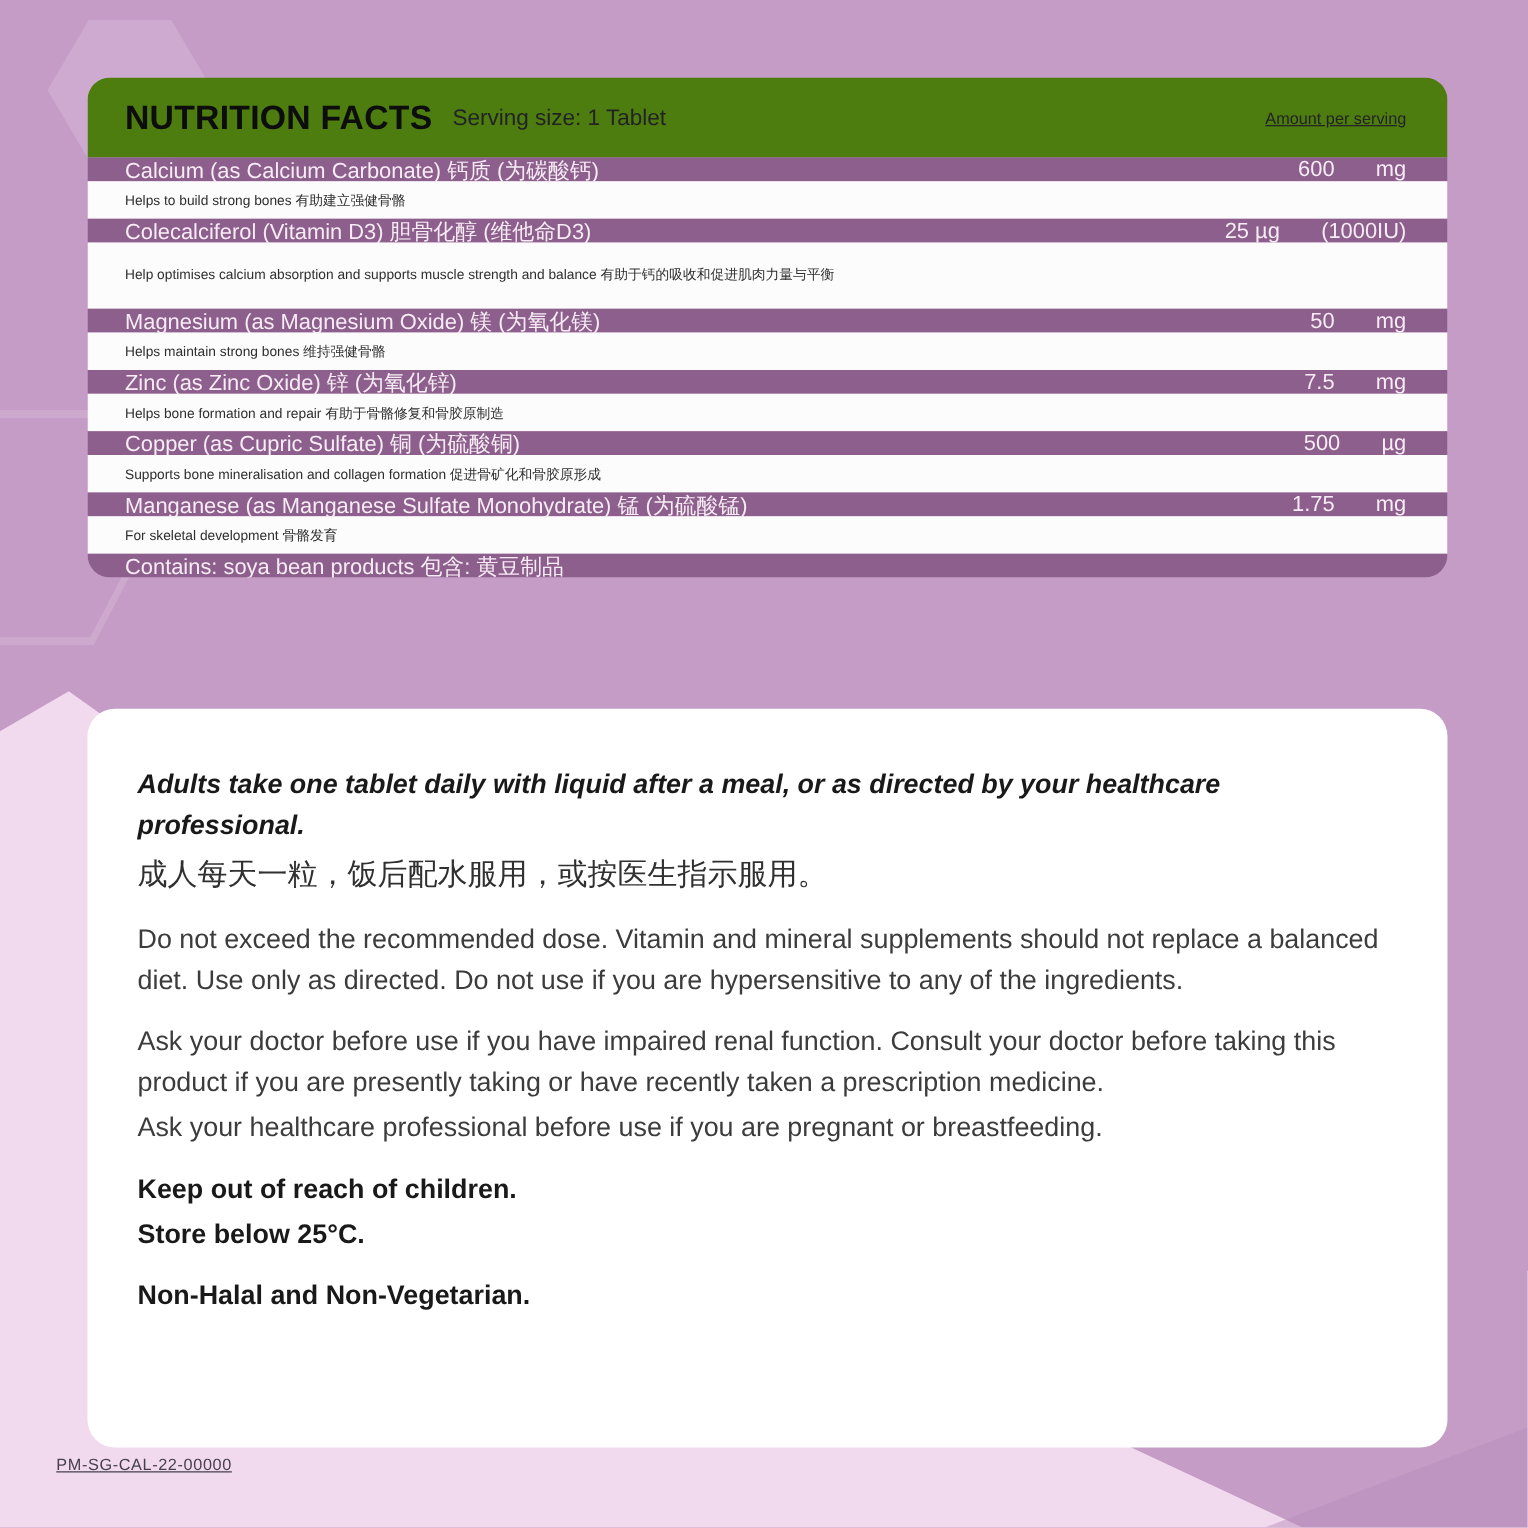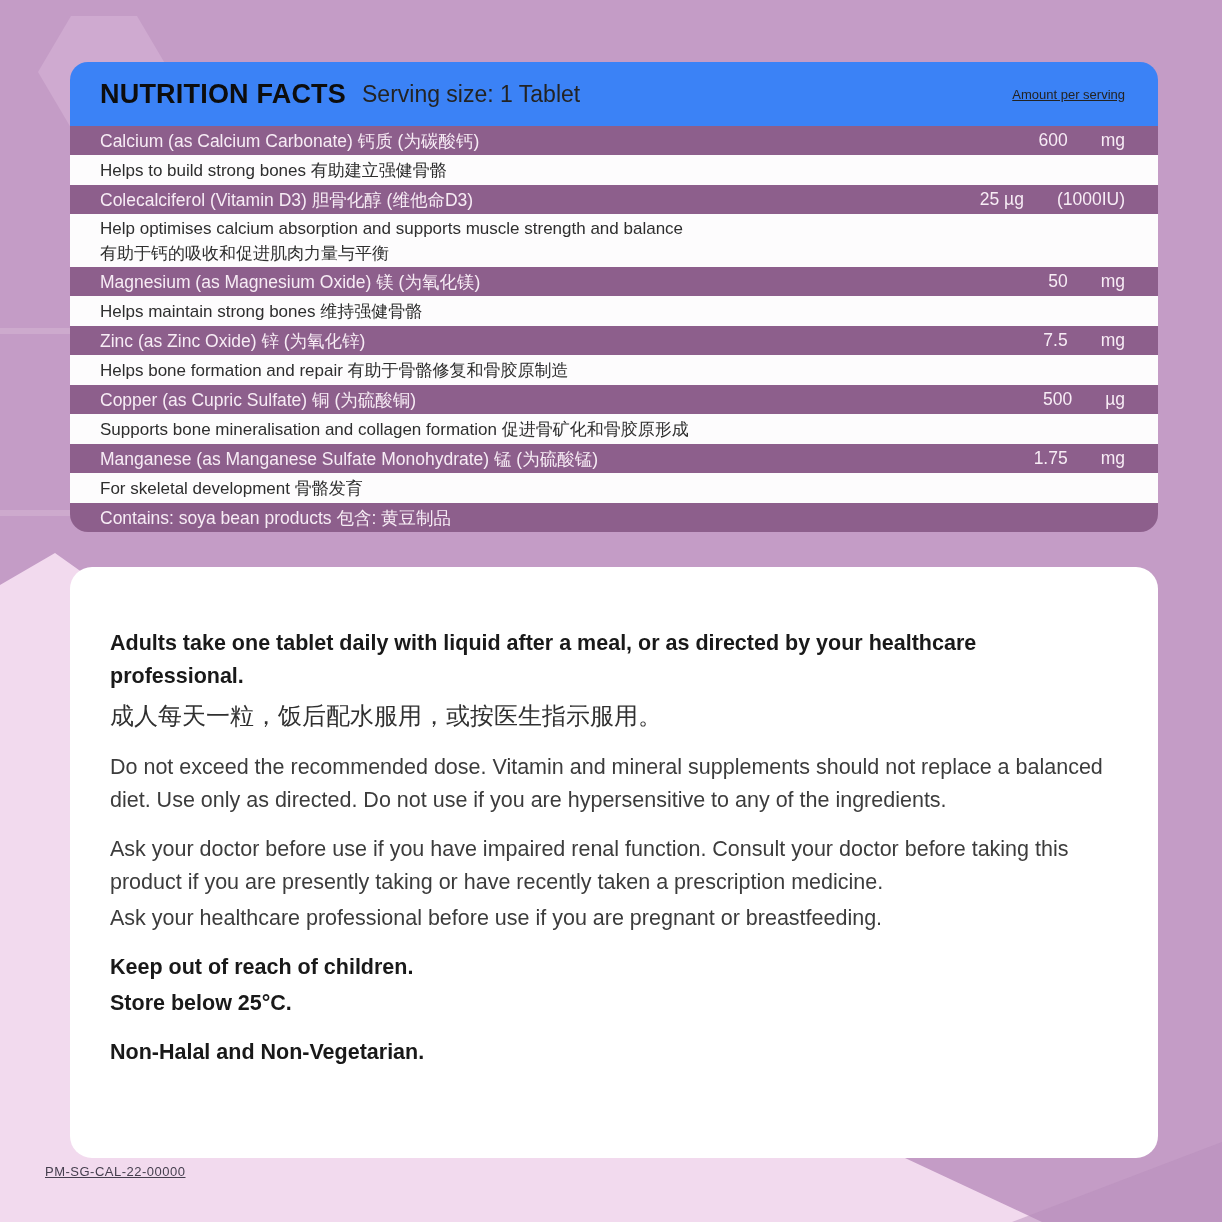--- a/index.html
+++ b/index.html
@@ -22,41 +22,41 @@
     position:absolute; right:0; bottom:0; width:210px; height:80px;
     background:#b88dbb; opacity:.5;
     clip-path:polygon(100% 0,100% 100%,0 100%);
   }
   
   .p1 {
     position:absolute; left:70px; top:62px; width:1088px;
     border-radius:18px; overflow:hidden;
   }
   .p1 .head {
-    background:#3b82f6; height:64px; display:flex; align-items:center;
+    background:#4d7c0f; height:64px; display:flex; align-items:center;
     padding:0 33px 0 30px;
   }
   .head .title { font-weight:bold; font-size:27px; letter-spacing:.2px; color:#0d0d0d; white-space:nowrap; }
-  .head .serving { font-size:23px; color:#232323; margin-left:16px; white-space:nowrap;text-align:right; }
+  .head .serving { font-size:18px; color:#232323; margin-left:16px; white-space:nowrap;text-align:right; }
   .head .amount-h { margin-left:auto; font-size:13px; color:#232323; white-space:nowrap;text-decoration:underline; }
   .row { display:flex; align-items:center; padding:0 33px 0 30px; box-sizing:border-box; }
-  .row.nutrient { background:#8d5f8c; color:#f7ecf5; height:29px; font-size:17.5px; }
-  .row.desc { background:#fdfcfd; color:#2e2e2e; height:30px; font-size:17px; }
+  .row.nutrient { background:#8d5f8c; color:#f7ecf5; height:19px; font-size:17.5px; }
+  .row.desc { background:#fdfcfd; color:#2e2e2e; height:30px; font-size:11px; }
   .row.desc.two { height:53px; }
   .row.desc.two .dtext { max-width:600px; line-height:25px; }
   .amt { margin-left:auto; display:flex; gap:33px; align-items:baseline; white-space:nowrap; }
   .amt .val { min-width:40px; text-align:right; }
   
   .p2 {
     position:absolute; left:70px; top:567px; width:1088px; height:591px;
     background:#ffffff; border-radius:22px; box-sizing:border-box;
     padding:44px 50px 0 40px;
   }
   .para { font-size:21.5px; line-height:33px; color:#3c3c3c; margin:16px 0 0 0; max-width:995px; }
-  .para:first-child { margin-top:16px; }
+  .para:first-child { margin-top:0;font-style:italic; }
   .para.bold { font-weight:bold; color:#191919; }
   .para.zh { font-size:24px; line-height:38px; margin-top:4px; color:#303030; }
   .para.tight { margin-top:3px; }
   
   .code {
     position:absolute; left:45px; top:1164px; font-size:13px;
     color:#453f4e; letter-spacing:.5px;text-decoration:underline;
   }
 </style>
 </head>

